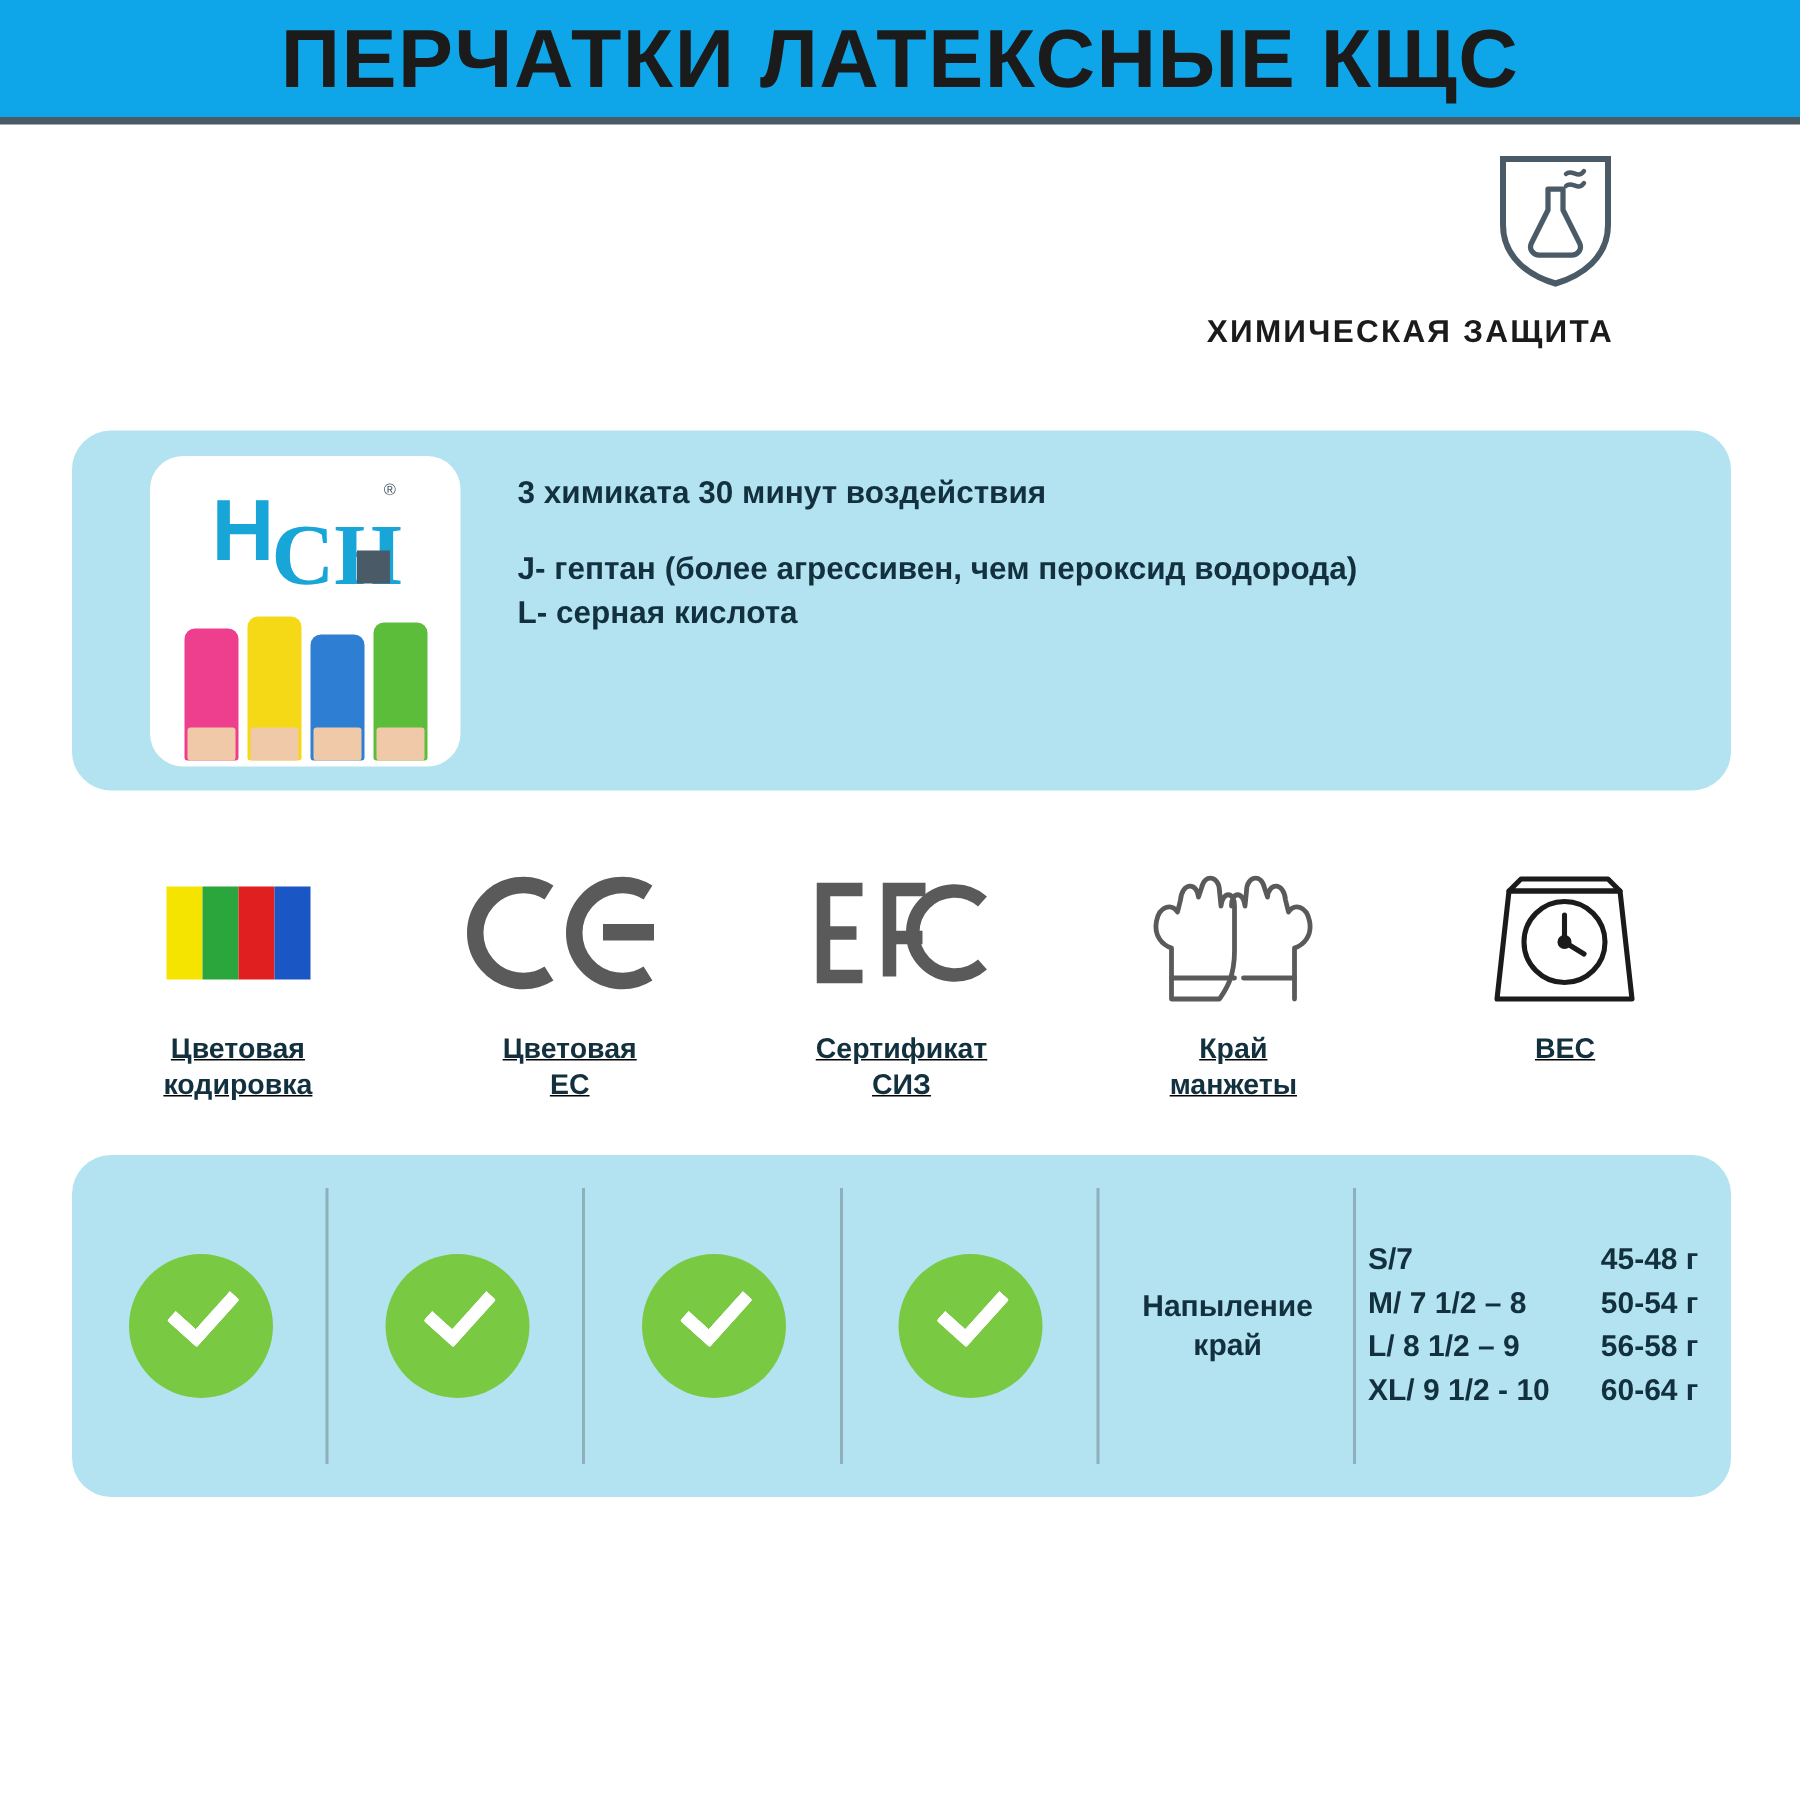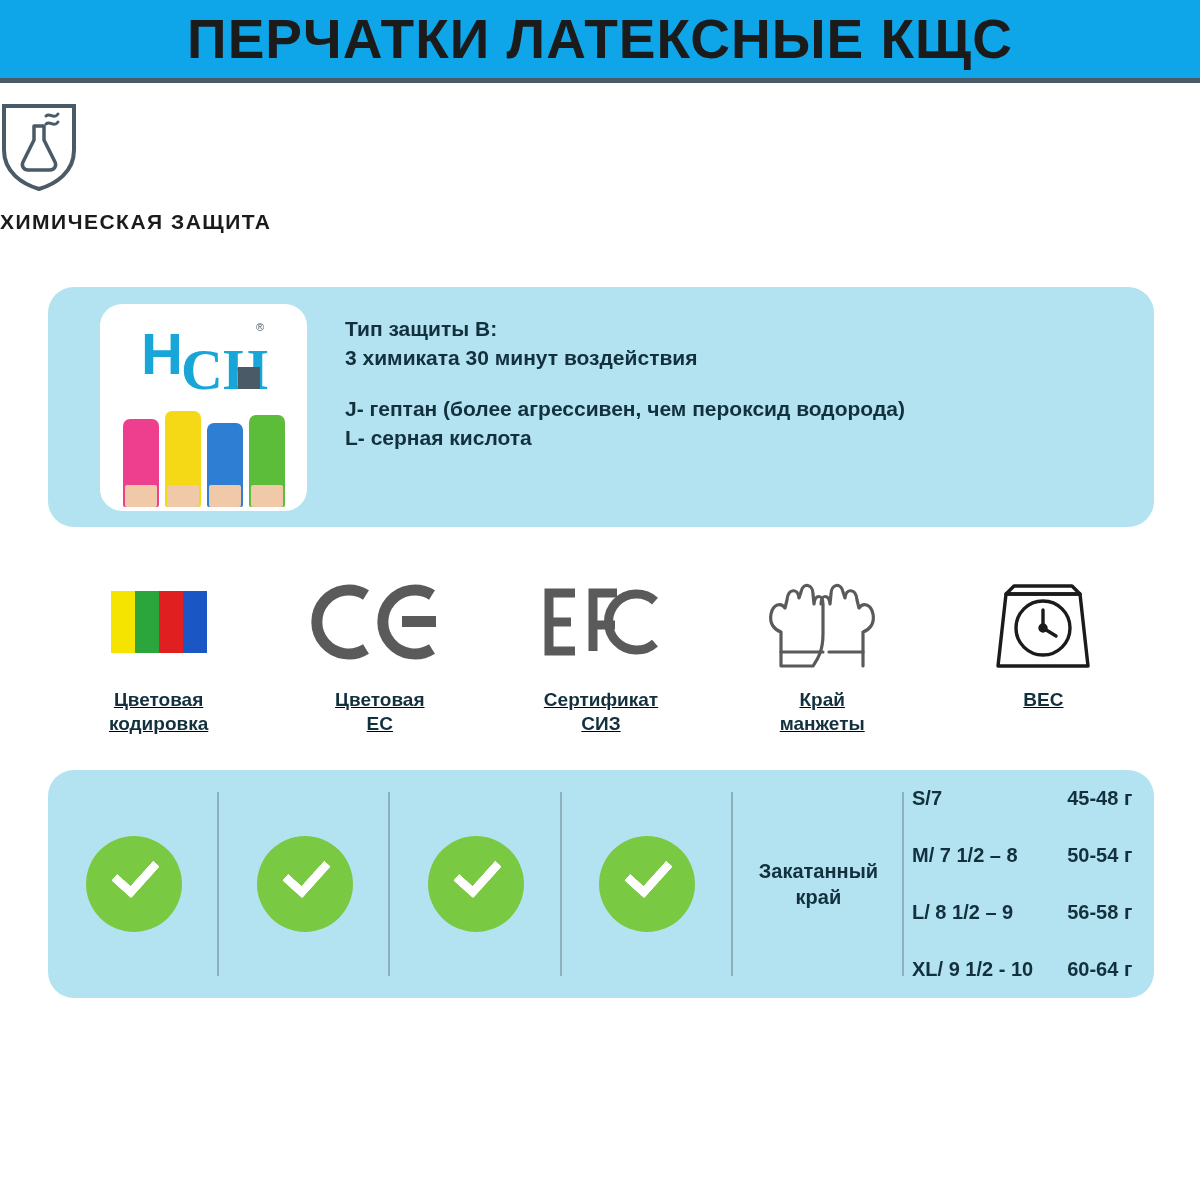--- a/index.html
+++ b/index.html
@@ -41,21 +41,21 @@
     background: #4a5a66;
   }
 
   
   .chem-block {
     position: absolute;
     left: 0; top: 100px;
     width: 1076px;
     display: flex;
     flex-direction: column;
-    align-items: flex-start;
+    align-items: flex-end;
   }
   .shield {
     width: 78px; height: 92px;
     position: relative;
   }
   .chem-label {
     margin-top: 18px;
     font-size: 21px;
     font-weight: bold;
     letter-spacing: 1.5px;
@@ -228,20 +228,21 @@
     text-align: center;
     font-size: 20px;
     font-weight: bold;
     color: #12303d;
     line-height: 1.3;
     white-space: pre-line;
   }
   .bp-sizes {
     flex: 0 0 250px;
     display: flex;
+    align-items: center;
     padding-left: 8px;
   }
   .size-table {
     border-collapse: collapse;
     font-size: 20px;
     font-weight: bold;
     color: #12303d;
   }
   .size-table td {
     padding: 3px 0;
@@ -291,21 +292,20 @@
         <span class="hand" style="height:84px;background:#2e7fd4">
             <span class="cuff"></span>
           </span>
         <span class="hand" style="height:92px;background:#5bbd3a">
             <span class="cuff"></span>
           </span>
       </div>
     </div>
 
     <div class="info-text">
-      <div class="info-line">Тип защиты B:</div>
       <div class="info-line">3 химиката 30 минут воздействия</div>
       <div class="info-gap"></div>
       <div class="info-line">J- гептан (более агрессивен, чем пероксид водорода)</div>
       <div class="info-line">L- серная кислота</div>
     </div>
   </div>
 
   <div class="icon-row">
 
     <div class="icon-cell">
@@ -391,21 +391,21 @@
     </div>
     <div class="bp-cell">
       <div class="check"></div>
       <div class="bp-sep"></div>
     </div>
     <div class="bp-cell">
       <div class="check"></div>
       <div class="bp-sep"></div>
     </div>
     <div class="bp-cell">
-      <div class="bp-edge-text">Закатанный
+      <div class="bp-edge-text">Напыление
 край</div>
       <div class="bp-sep"></div>
     </div>
     <div class="bp-sizes">
       <table class="size-table">
         <tbody>
             <tr>
           <td>S/7</td>
           <td class="w">45-48 г</td>
         </tr>

